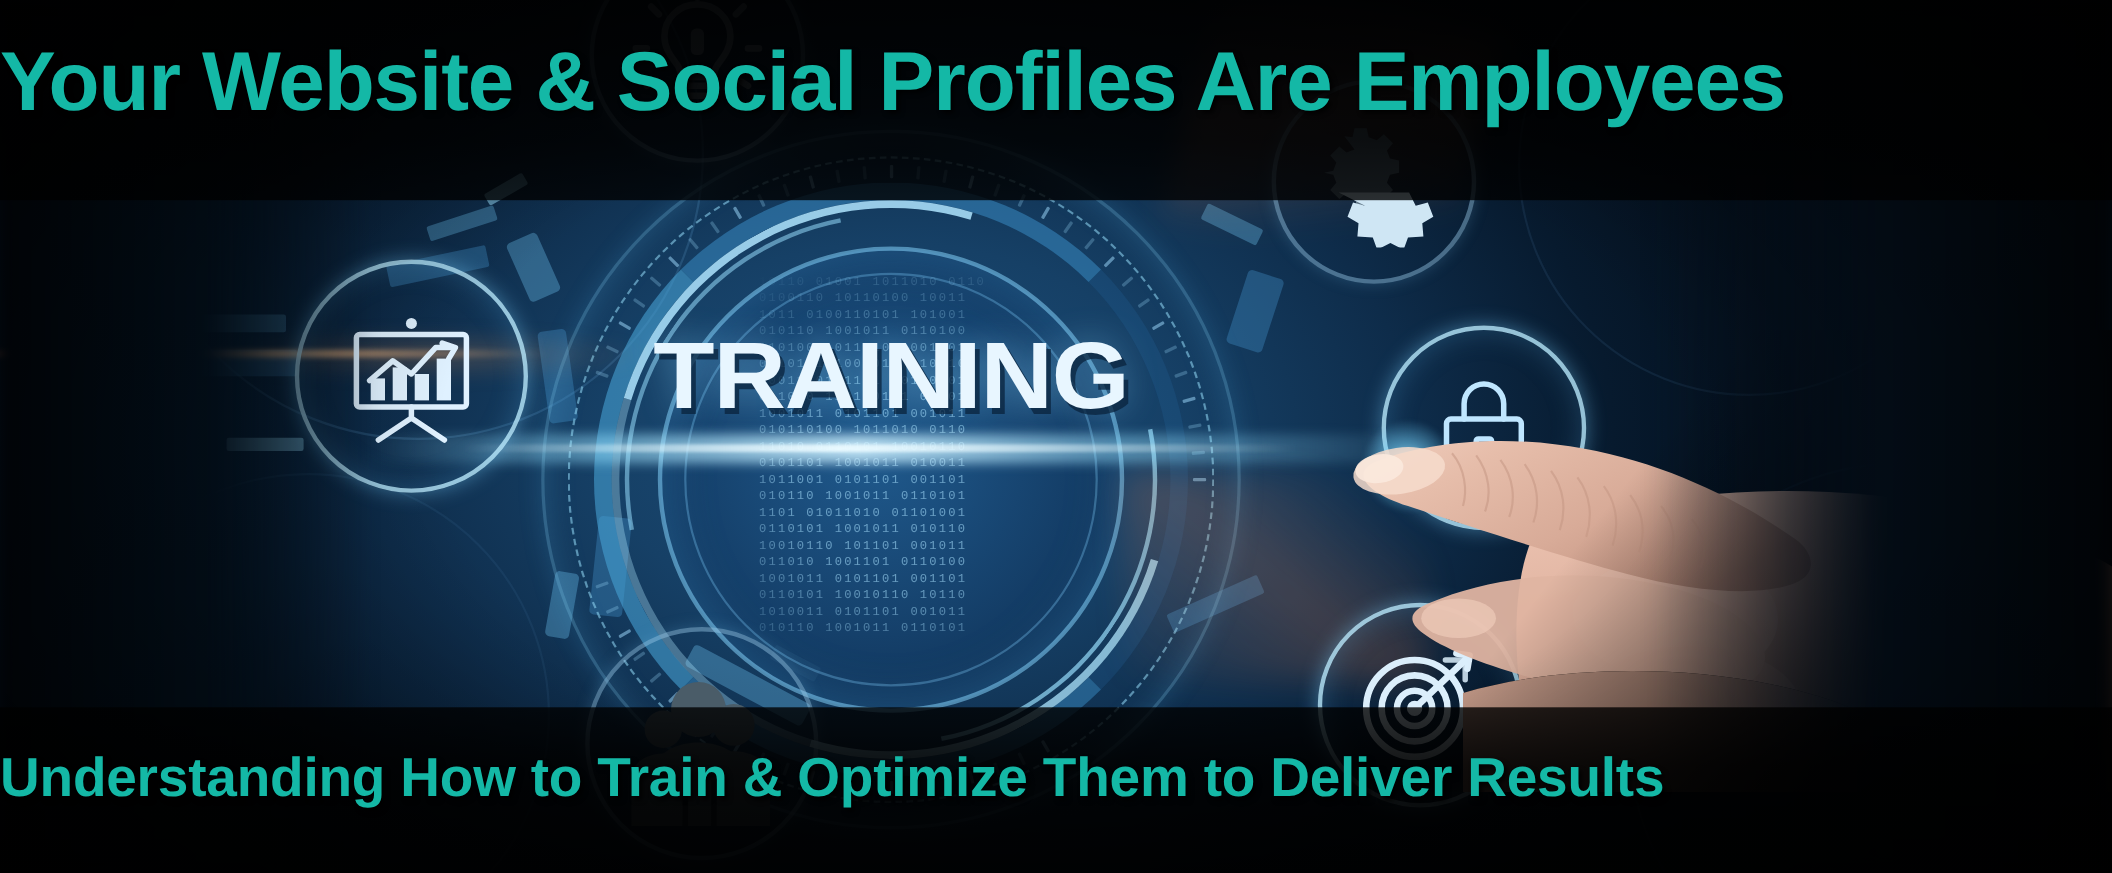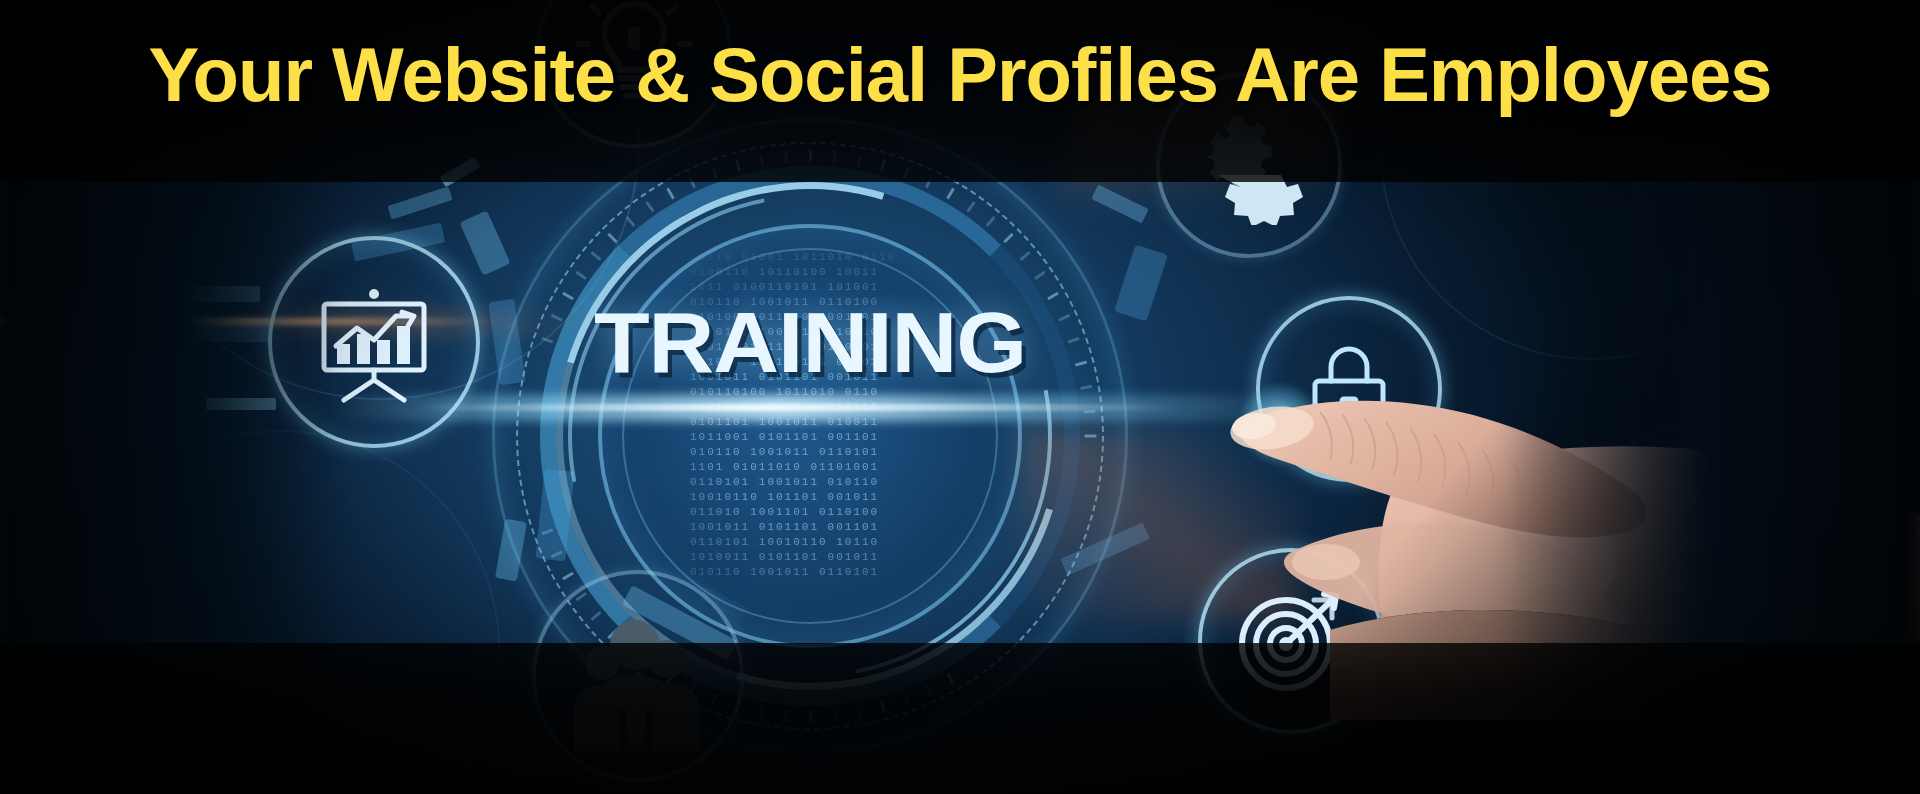--- a/index.html
+++ b/index.html
@@ -181,22 +181,22 @@
   .band-top{
     top:0;height:182px;
     background:linear-gradient(180deg,rgba(0,0,0,.92) 0%,rgba(0,0,0,.88) 70%,rgba(0,0,0,.80) 100%);
   }
   .band-bottom{
     top:643px;height:151px;
     background:linear-gradient(180deg,rgba(0,0,0,.80) 0%,rgba(0,0,0,.90) 35%,rgba(0,0,0,.94) 100%);
   }
 
   .headline{
-    position:absolute;left:0;width:1920px;text-align:center;
-    color:#fde047;font-family:"Liberation Sans",sans-serif;font-weight:bold;
+    position:absolute;left:0;width:1920px;text-align:left;
+    color:#14b8a6;font-family:"Liberation Sans",sans-serif;font-weight:bold;
     white-space:nowrap;
   }
   .headline-top{
     top:34px;font-size:76px;line-height:82px;letter-spacing:-1px;
     transform:scaleX(1.0);
     text-shadow:3px 3px 5px rgba(0,0,0,.85);
   }
   .headline-bottom{
     top:679px;font-size:50px;line-height:56px;letter-spacing:-0.2px;
     text-shadow:3px 3px 5px rgba(0,0,0,.85);
@@ -482,14 +482,15 @@
     <div class="bg-vig"></div>
   </div>
 
   <div class="training">TRAINING</div>
 
   <div class="band band-top"></div>
   <div class="band band-bottom"></div>
 
   <div class="headline headline-top">Your Website &amp; Social Profiles Are Employees</div>
 
+  <div class="headline headline-bottom">Understanding How to Train &amp; Optimize Them to Deliver Results</div>
 
 </div>
 
 </body></html>

